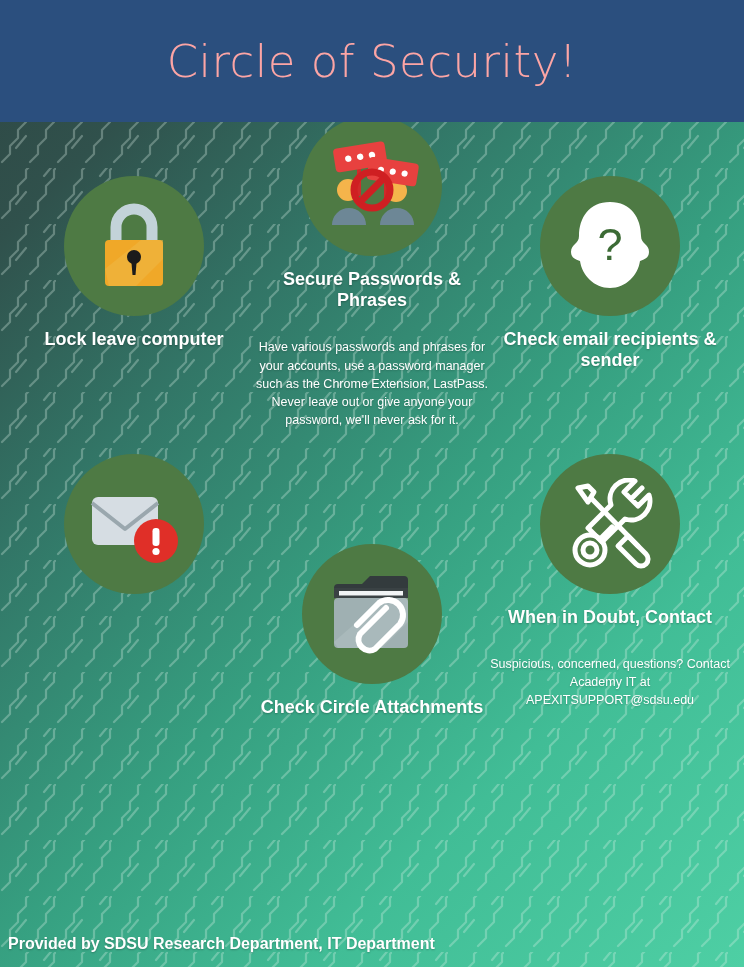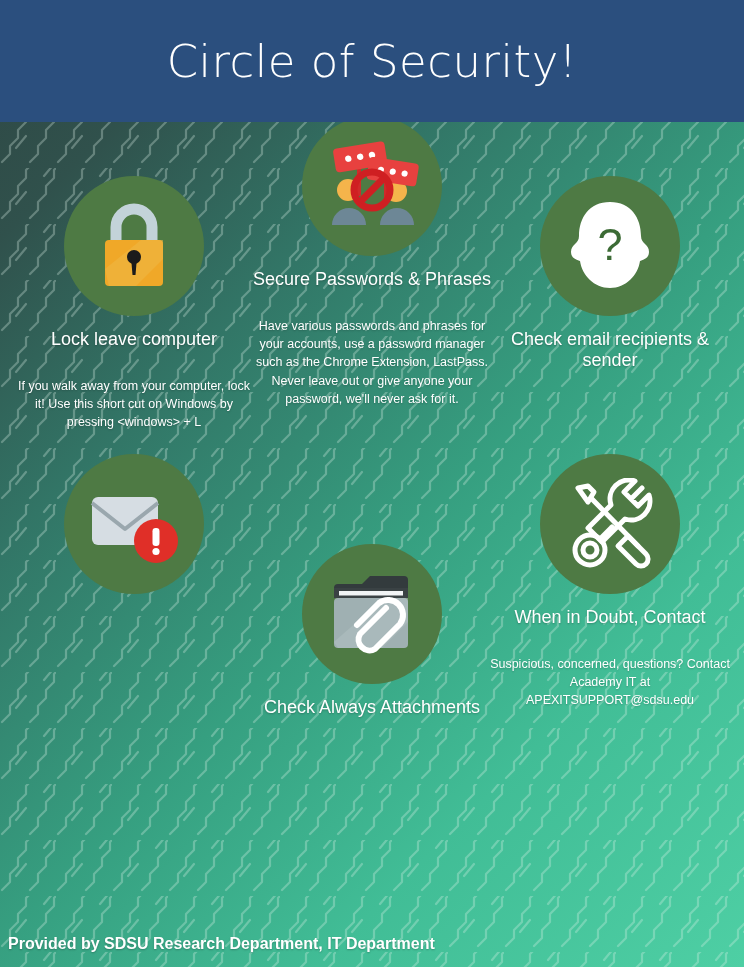--- a/index.html
+++ b/index.html
@@ -40,21 +40,21 @@
     left: 0; top: 0;
     width: 744px;
     height: 122px;
     background: #2b4f7e;
     display: flex;
     align-items: center;
     justify-content: center;
     z-index: 5;
   }
   #header-title {
-    color: #ffffff;
+    color: #fca5a5;
     font-size: 45px;
     font-weight: 300;
     letter-spacing: .5px;
     line-height: 1;
     font-family: "DejaVu Sans", sans-serif;
   }
 
   
   #grid {
     position: absolute;
@@ -77,21 +77,21 @@
     background: #4e7a44;
     margin: 0 auto;
     display: flex;
     align-items: center;
     justify-content: center;
   }
   .circle svg { display: block; }
 
   .card-title {
     font-size: 18px;
-    font-weight: normal;
+    font-weight: bold;
     line-height: 1.18;
     margin-top: 13px;
     text-shadow: 0 1px 2px rgba(0,0,0,.25);
   }
   .card-body {
     font-size: 12.5px;
     line-height: 1.45;
     margin-top: 27px;
     text-shadow: 0 1px 2px rgba(0,0,0,.22);
   }
@@ -144,21 +144,20 @@
       <div class="circle">
         <svg width="86" height="94" viewBox="0 0 86 94">
           <path d="M25 44 L25 28 a18 18 0 0 1 36 0 L61 44" fill="none" stroke="#c3d3d9" stroke-width="11" stroke-linecap="butt"></path>
           <rect x="14" y="41" width="58" height="46" rx="4" fill="#f0a828"></rect>
           <path d="M14 70 L50 41 L72 41 L72 60 L45 87 L18 87 Z" fill="#eeb845" opacity=".55"></path>
           <circle cx="43" cy="58" r="7" fill="#1b1b1b"></circle>
           <path d="M40 58 L46 58 L44.5 76 L41.5 76 Z" fill="#1b1b1b"></path>
         </svg>
       </div>
       <div class="card-title">Lock leave computer</div>
-      <div class="card-body">If you walk away from your computer, lock it! Use this short cut on Windows by pressing &lt;windows&gt; + L</div>
     </div>
 
     <div class="card" id="card-passwords">
       <div class="circle">
         <svg width="100" height="92" viewBox="0 0 100 92">
 
           <circle cx="26" cy="50" r="11" fill="#f5b44b"></circle>
           <path d="M10 85 a17 17 0 0 1 34 0 Z" fill="#6d8796"></path>
 
           <circle cx="74" cy="51" r="11" fill="#f5b44b"></circle>
@@ -217,21 +216,21 @@
       <div class="circle">
         <svg width="92" height="84" viewBox="0 0 92 84">
           <path d="M8 16 a4 4 0 0 1 4 -4 h24 l8 -8 h34 a4 4 0 0 1 4 4 v12 H8 Z" fill="#333b3d"></path>
           <rect x="8" y="16" width="74" height="10" fill="#3a4244"></rect>
           <rect x="13" y="19" width="64" height="4.5" fill="#f1f4f5"></rect>
           <rect x="8" y="26" width="74" height="50" rx="4" fill="#9fb0b2"></rect>
           <path d="M8 70 L58 26 L82 26 L82 50 L56 76 L12 76 Z" fill="#b6c5c6" opacity=".45"></path>
           <path d="M60 36 L34 62 a11 11 0 0 0 15 15 L74 52 a15 15 0 0 0 -21 -21 L31 53" fill="none" stroke="#ffffff" stroke-width="6" stroke-linecap="round" stroke-linejoin="round"></path>
         </svg>
       </div>
-      <div class="card-title">Check Always Attachments</div>
+      <div class="card-title">Check Circle Attachments</div>
     </div>
 
     <div class="card" id="card-contact">
       <div class="circle">
         <svg width="92" height="92" viewBox="0 0 92 92">
 
           <path d="M78 10 L67 21 l-7 -7 L71 3 a19 19 0 0 0 -24 24 L24 50
                    l14 14 L61 41 a19 19 0 0 0 24 -24 L74 28 l-7 -7" fill="none" stroke="#ffffff" stroke-width="5" stroke-linejoin="round" stroke-linecap="round"></path>
 
           <path d="M14 10 L24 8 L30 14 L24 24 Z" fill="none" stroke="#ffffff" stroke-width="5" stroke-linejoin="round"></path>

